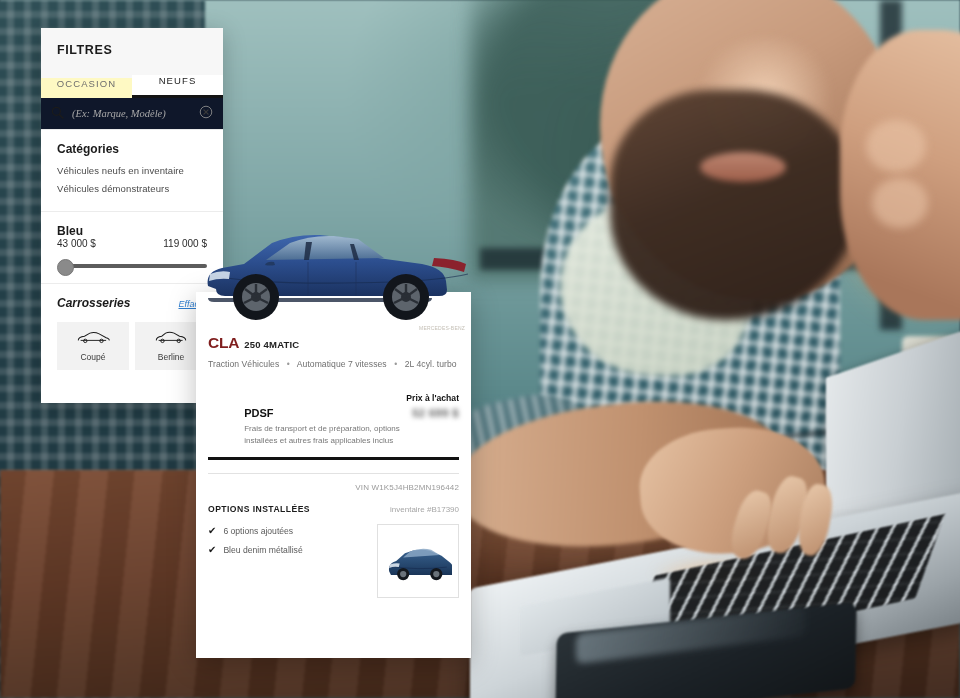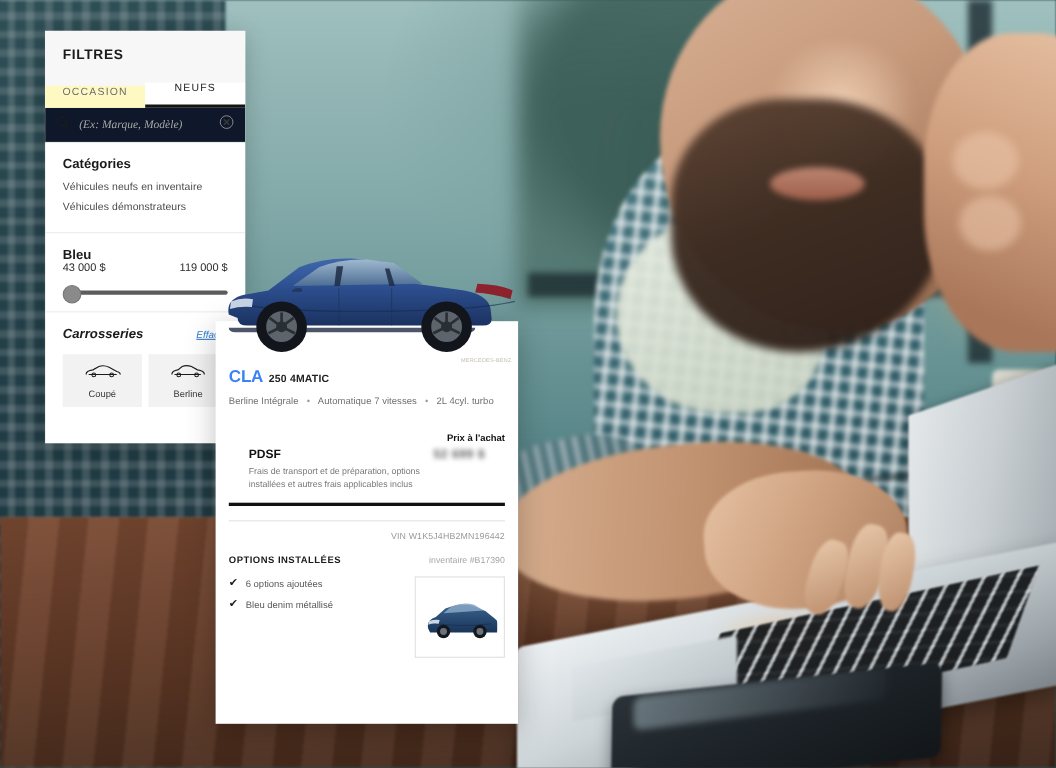--- a/index.html
+++ b/index.html
@@ -258,28 +258,28 @@
   .car-photo{
     position:absolute;left:198px;top:218px;width:285px;height:105px;
     z-index:3;pointer-events:none;
   }
   .vcard{
     position:absolute;left:196px;top:292px;width:275px;height:366px;
     background:#fff;box-shadow:0 6px 26px rgba(0,0,0,.25);z-index:2;overflow:hidden;
   }
   .vcard-body{padding:42px 12px 0 12px;}
   .model-line{display:flex;align-items:baseline;gap:5px;}
-  .model-name{font-size:15.5px;font-weight:bold;color:#3b82f6;letter-spacing:-.2px;}
+  .model-name{font-size:15.5px;font-weight:bold;color:#7f1d1d;letter-spacing:-.2px;}
   .model-trim{font-size:9.5px;font-weight:bold;color:#222;letter-spacing:.2px;text-align:center;}
   .spec-line{margin-top:7px;font-size:8.6px;color:#6f6f6f;letter-spacing:.05px;white-space:nowrap;}
   .spec-dot{margin:0 5px;color:#9a9a9a;}
   .wm{position:absolute;right:6px;top:33px;font-size:5px;color:#b9b3a8;letter-spacing:.2px;opacity:.85;}
 
   .price-head{text-align:right;font-size:8.6px;font-weight:bold;color:#111;margin-top:24px;}
-  .row-pdsf{display:flex;justify-content:center;align-items:flex-start;margin-top:4px;}
+  .row-pdsf{display:flex;justify-content:flex-end;align-items:flex-start;margin-top:4px;}
   .pdsf-label{font-size:11px;font-weight:bold;color:#111;}
   .pdsf-note{font-size:8px;color:#787878;line-height:1.5;margin-top:4px;max-width:168px;}
   .blurprice{
     font-size:11px;font-weight:bold;color:#5a5a5a;filter:blur(2.6px);
     letter-spacing:.5px;white-space:nowrap;
   }
   .blurprice.blue{color:#2f93e0;filter:blur(2.8px);font-size:12px;}
   .rule-thick{height:3px;background:#111;margin-top:10px;}
   .row-sale{display:flex;justify-content:space-between;align-items:flex-start;margin-top:9px;}
   .sale-label{font-size:11.5px;font-weight:bold;color:#111;}
@@ -486,21 +486,21 @@
 
   <div class="vcard">
     <div class="vcard-body">
 
       <div class="model-line">
         <span class="model-name">CLA</span>
         <span class="model-trim">250 4MATIC</span>
       </div>
 
       <div class="spec-line">
-        <span>Berline Intégrale</span>
+        <span>Traction Véhicules</span>
         <span class="spec-dot">•</span>
         <span>Automatique 7 vitesses</span>
         <span class="spec-dot">•</span>
         <span>2L 4cyl. turbo</span>
       </div>
 
       <div class="price-head">Prix à l'achat</div>
 
       <div class="row-pdsf">
         <div>

